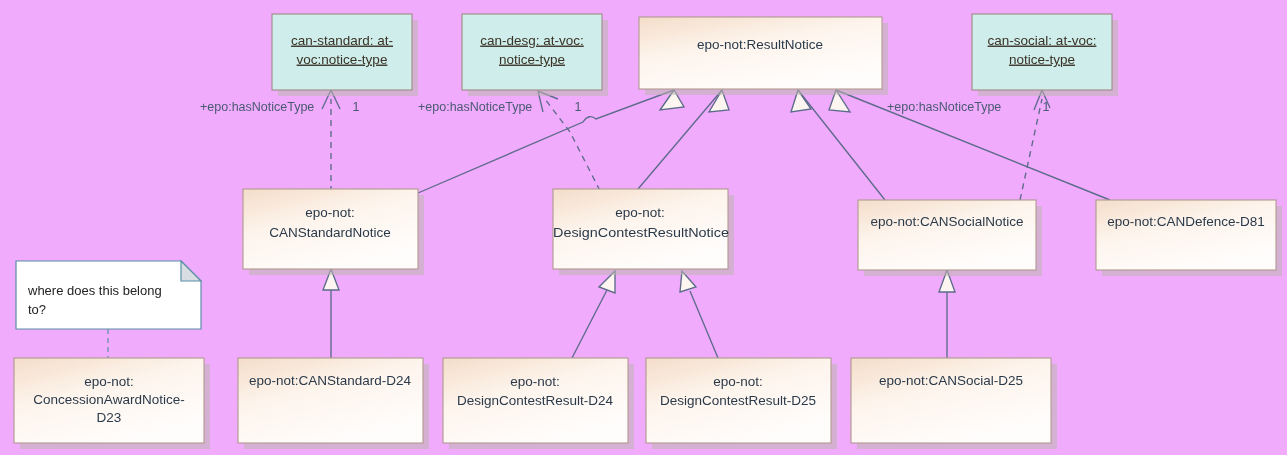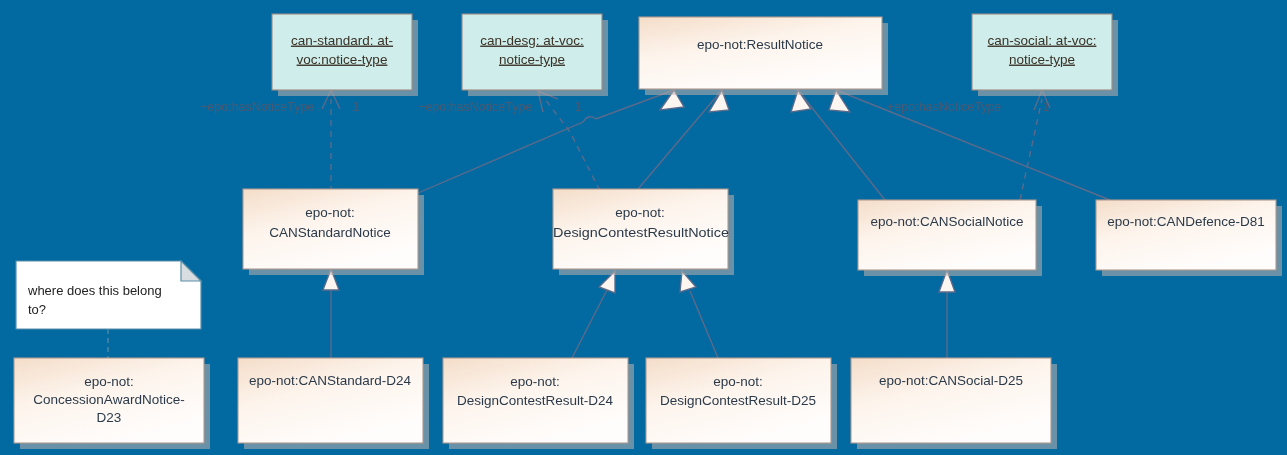--- a/index.html
+++ b/index.html
@@ -8,21 +8,21 @@
     padding: 0;
     background: #ffffff;
   }
   body {
     font-family: "Liberation Sans", sans-serif;
   }
   #diagram-root {
     position: relative;
     width: 1287px;
     height: 455px;
-    background: #0369a1;
+    background: #f0abfc;
     overflow: hidden;
   }
   svg.layer {
     position: absolute;
     left: 0;
     top: 0;
     width: 1287px;
     height: 455px;
   }
   .edge-layer { z-index: 1; }

